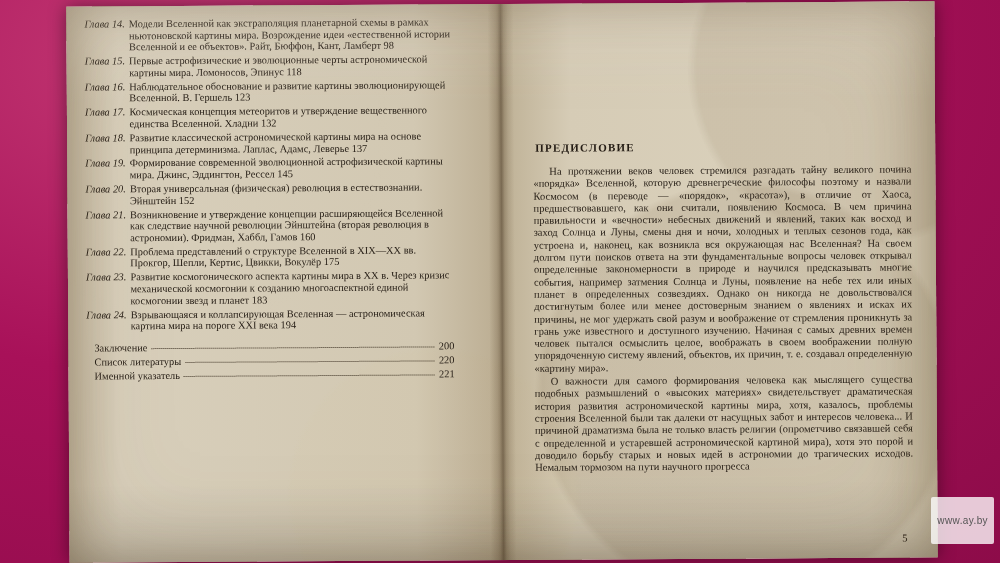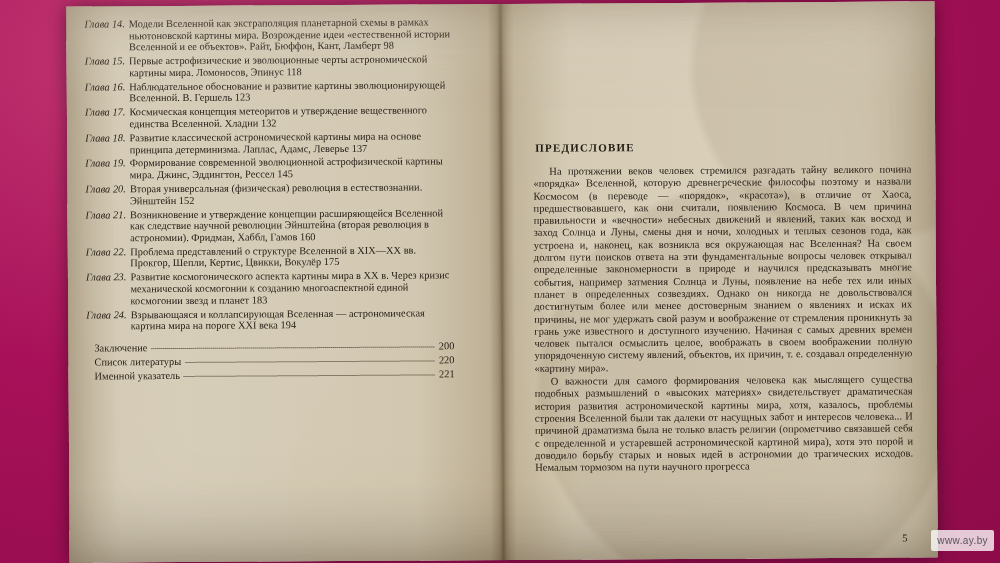--- a/index.html
+++ b/index.html
@@ -86,24 +86,24 @@
     text-align:justify;
     text-indent:16px;
     -webkit-hyphens:auto;hyphens:auto;
   }
   .folio{
     position:absolute;right:30px;bottom:14px;
     font-size:10.5px;color:#2a2117;
   }
   
   .watermark{
-    position:absolute;right:6px;bottom:12px;
+    position:absolute;right:6px;bottom:19px;
     background:rgba(255,255,255,.78);
     color:#555;font-family:"Liberation Sans",sans-serif;
-    font-size:10px;padding:5px 6px;border-radius:2px;
+    font-size:10px;padding:18px 6px;border-radius:2px;
     letter-spacing:.4px;
   }
   .fold{
     position:absolute;left:0;top:0;width:100%;height:100%;
     background:linear-gradient(180deg, rgba(255,255,255,.10) 0%, rgba(0,0,0,0) 18%),
                linear-gradient(0deg, rgba(0,0,0,.10) 0%, rgba(0,0,0,0) 14%);
     pointer-events:none;
   }
 </style>
 </head>

